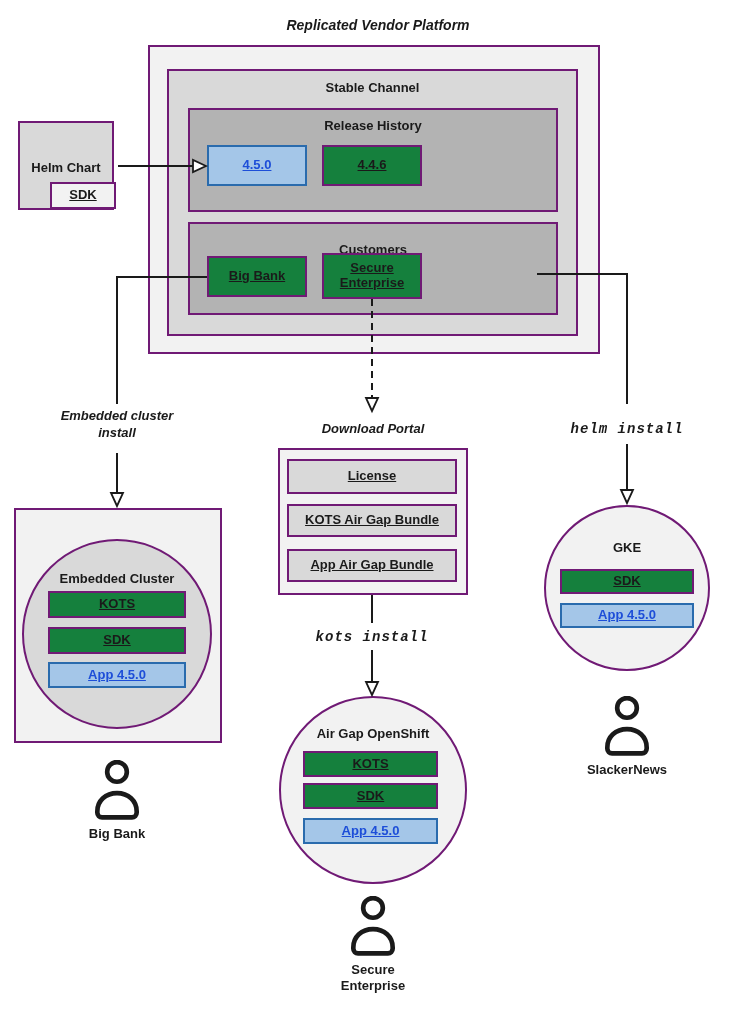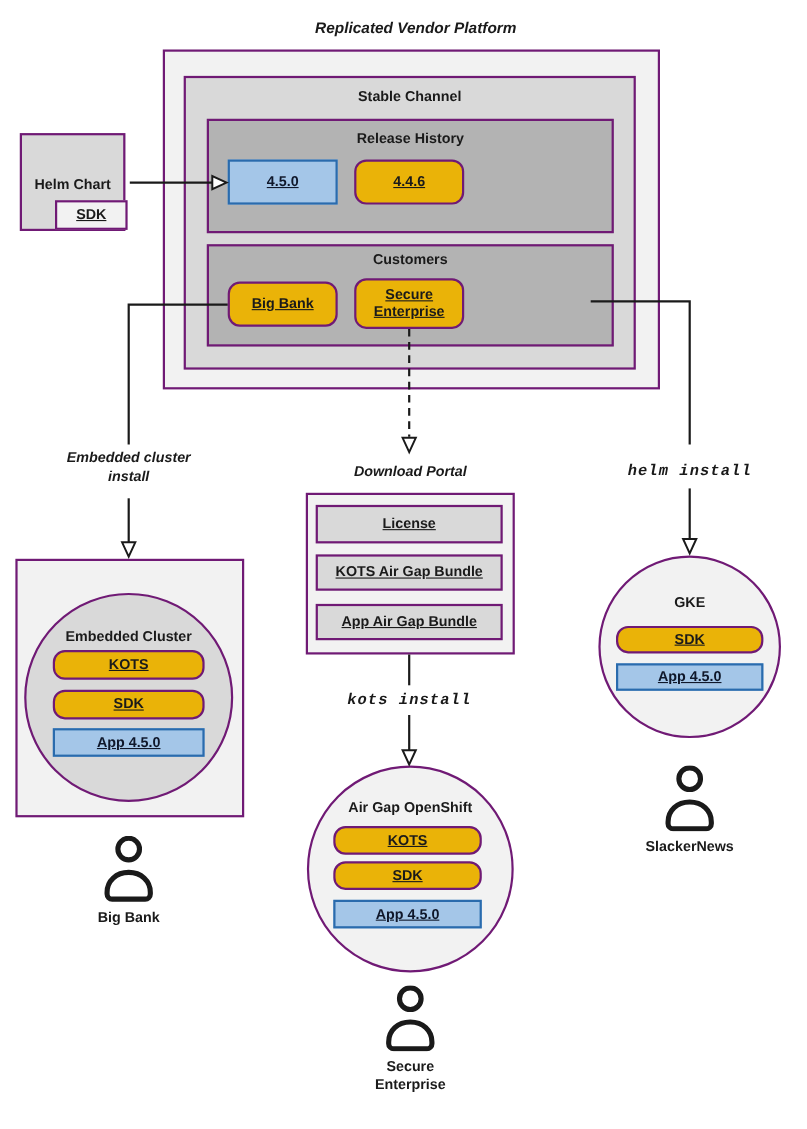--- a/index.html
+++ b/index.html
@@ -4,22 +4,22 @@
 <style>
   html,body{margin:0;padding:0;background:#fff;}
   #canvas{
     position:relative;width:734px;height:1026px;background:#ffffff;overflow:hidden;
     font-family:"Liberation Sans","DejaVu Sans",sans-serif;color:#1a1a1a;
   }
   .box{position:absolute;box-sizing:border-box;border:2px solid #701a75;text-decoration:underline;}
   .fill-light{background:#f2f2f2;}
   .fill-mid{background:#d9d9d9;}
   .fill-dark{background:#b3b3b3;}
-  .fill-white{background:#eab308;border-radius:11px;}
-  .blue{background:#a4c6e8;border-color:#2a6bad;color:#0f172a;}
+  .fill-white{background:#15803d;}
+  .blue{background:#a4c6e8;border-color:#2a6bad;color:#1d4ed8;}
   .circle{border-radius:50%;}
   .center-label{display:flex;align-items:center;justify-content:center;text-align:center;font-weight:bold;font-size:13px;line-height:1.15;}
   .section-label{position:absolute;left:0;right:0;text-align:center;font-weight:bold;font-size:13px;}
   .free-label{position:absolute;text-align:center;font-weight:bold;font-size:13px;line-height:1.3;font-style:italic;}
   .mono{font-family:"Liberation Mono","DejaVu Sans Mono",monospace;font-weight:bold;font-size:14px;letter-spacing:1px;}
   .person{position:absolute;display:flex;flex-direction:column;align-items:center;}
   .person-label{font-weight:bold;font-size:13px;margin-top:6px;text-align:center;line-height:1.25;}
   #connector-overlay{position:absolute;left:0;top:0;z-index:10;pointer-events:none;}
 </style>
 </head>
@@ -34,21 +34,21 @@
     <div class="box fill-mid" style="left:17px;top:22px;width:411px;height:267px;">
       <div class="section-label" style="top:9px;">Stable Channel</div>
 
       <div class="box fill-dark" style="left:19px;top:37px;width:370px;height:104px;">
         <div class="section-label" style="top:8px;">Release History</div>
         <div class="box blue center-label" style="left:17px;top:35px;width:100px;height:41px;">4.5.0</div>
         <div class="box fill-white center-label" style="left:132px;top:35px;width:100px;height:41px;">4.4.6</div>
       </div>
 
       <div class="box fill-dark" style="left:19px;top:151px;width:370px;height:93px;">
-        <div class="section-label" style="top:4px;">Customers</div>
+        <div class="section-label" style="top:18px;">Customers</div>
         <div class="box fill-white center-label" style="left:17px;top:32px;width:100px;height:41px;">Big Bank</div>
         <div class="box fill-white center-label" style="left:132px;top:29px;width:100px;height:46px;padding:0 8px;">Secure Enterprise</div>
       </div>
     </div>
   </div>
 
   <div class="box fill-mid" style="left:18px;top:121px;width:96px;height:89px;">
     <div class="section-label" style="top:37px;">Helm Chart</div>
     <div class="box fill-light center-label" style="left:30px;top:59px;width:66px;height:27px;">SDK</div>
   </div>

